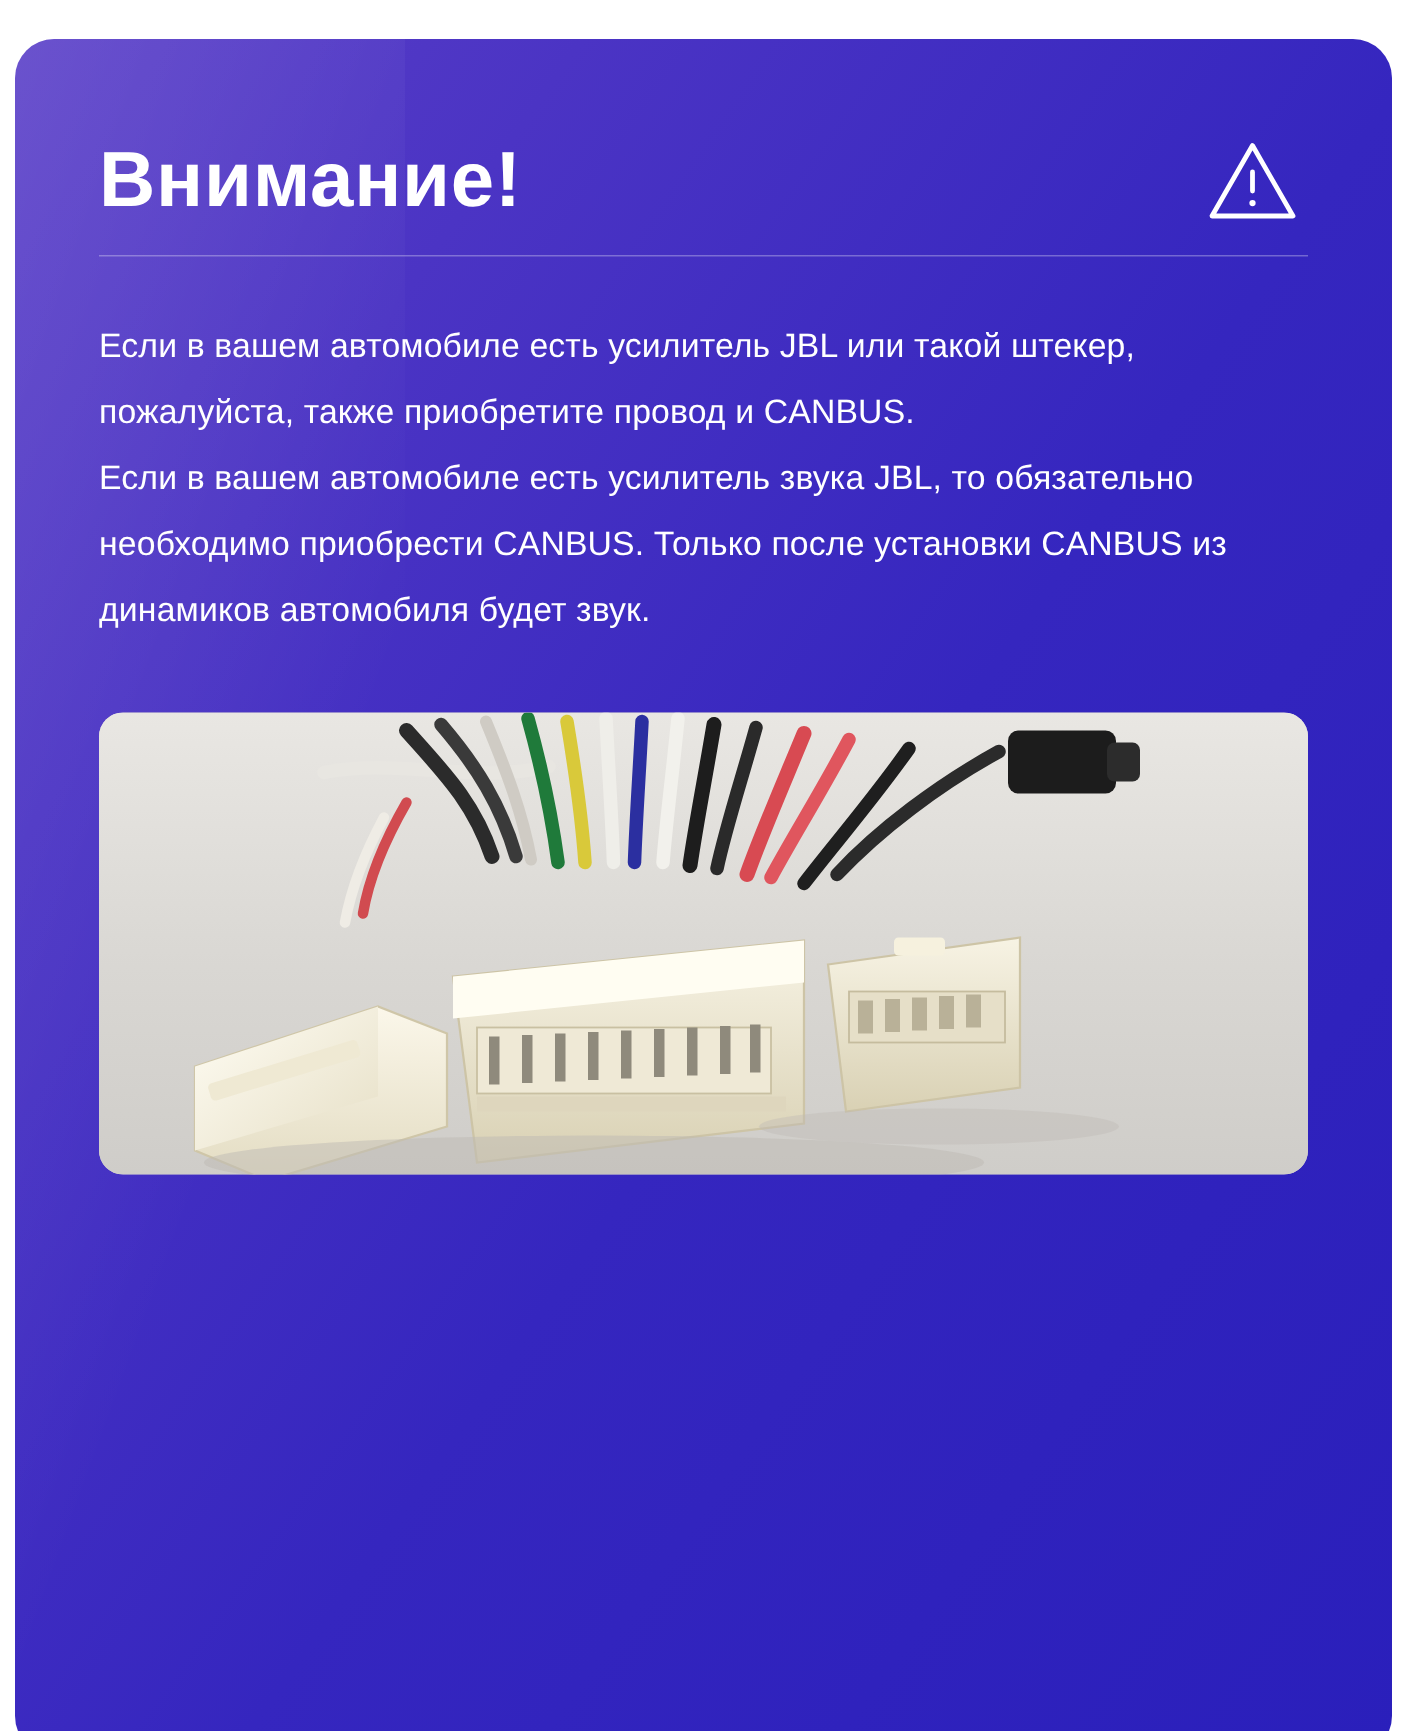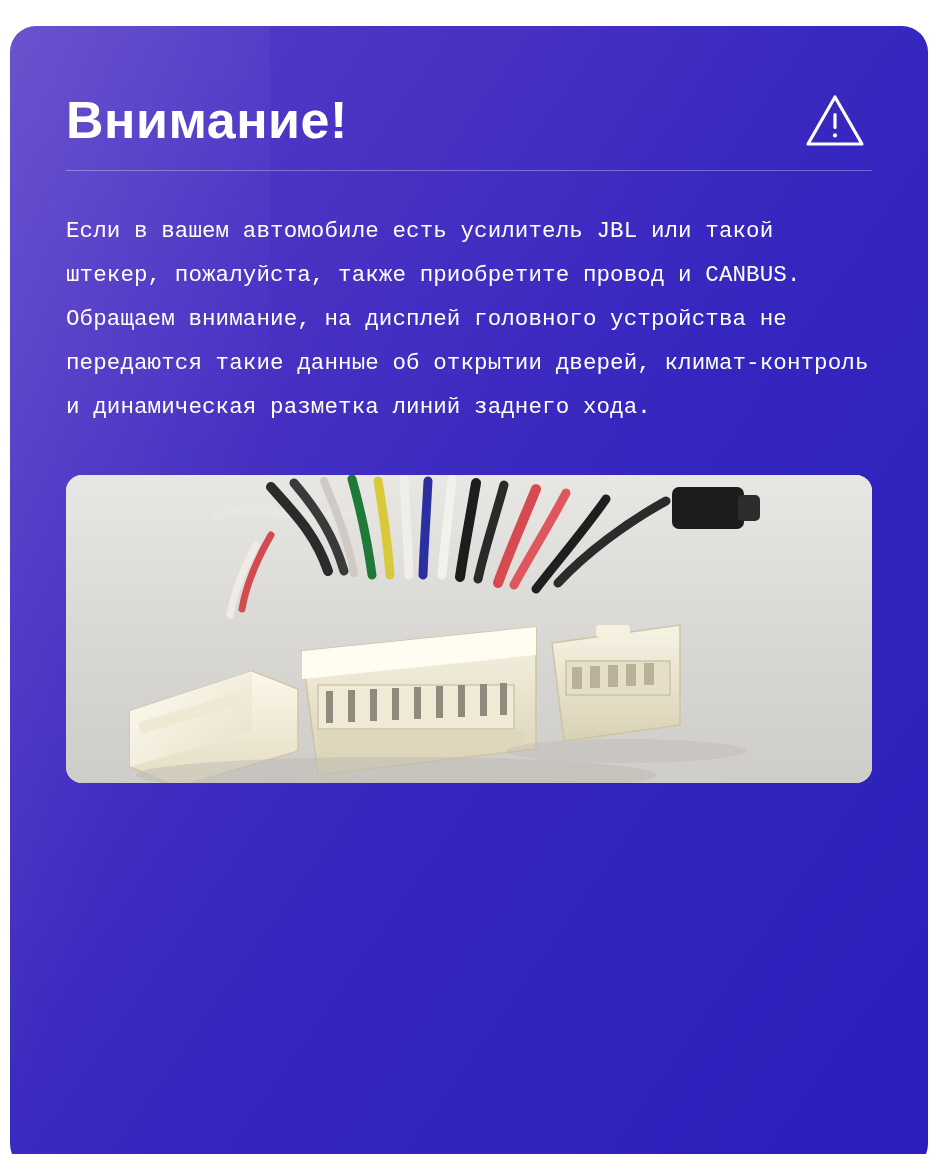--- a/index.html
+++ b/index.html
@@ -76,21 +76,21 @@
   .body-text {
     position: relative;
     margin-top: 38px;
     color: #ffffff;
     font-size: 22.5px;
     line-height: 44px;
     font-weight: 500;
     letter-spacing: 0.1px;
   }
 
-  .body-text p { margin: 0 0 0 0; font-family: Liberation Mono, monospace; }
+  .body-text p { margin: 0 0 0 0; }
 
   .photo {
     position: relative;
     margin-top: 46px;
     width: 806px;
     height: 308px;
     border-radius: 16px;
     overflow: hidden;
     background: #d8d6d2;
   }
@@ -113,21 +113,21 @@
           <rect x="29.4" y="23" width="3.2" height="16" rx="1.6" fill="#ffffff"></rect>
           <circle cx="31" cy="45.4" r="2.1" fill="#ffffff"></circle>
         </svg>
       </span>
     </div>
 
     <div class="divider"></div>
 
     <div class="body-text">
       <p>Если в вашем автомобиле есть усилитель JBL или такой штекер, пожалуйста, также приобретите провод и CANBUS.</p>
-      <p>Обращаем внимание, на дисплей головного устройства не передаются такие данные об открытии дверей, климат-контроль и динамическая разметка линий заднего хода.</p>
+      <p>Если в вашем автомобиле есть усилитель звука JBL, то обязательно необходимо приобрести CANBUS. Только после установки CANBUS из динамиков автомобиля будет звук.</p>
     </div>
 
     <div class="photo">
       <svg viewBox="0 0 806 308" xmlns="http://www.w3.org/2000/svg">
         <defs>
           <linearGradient id="bg" x1="0" y1="0" x2="0" y2="1">
             <stop offset="0" stop-color="#e9e7e3"></stop>
             <stop offset="0.55" stop-color="#d9d7d3"></stop>
             <stop offset="1" stop-color="#cfcdc9"></stop>
           </linearGradient>

